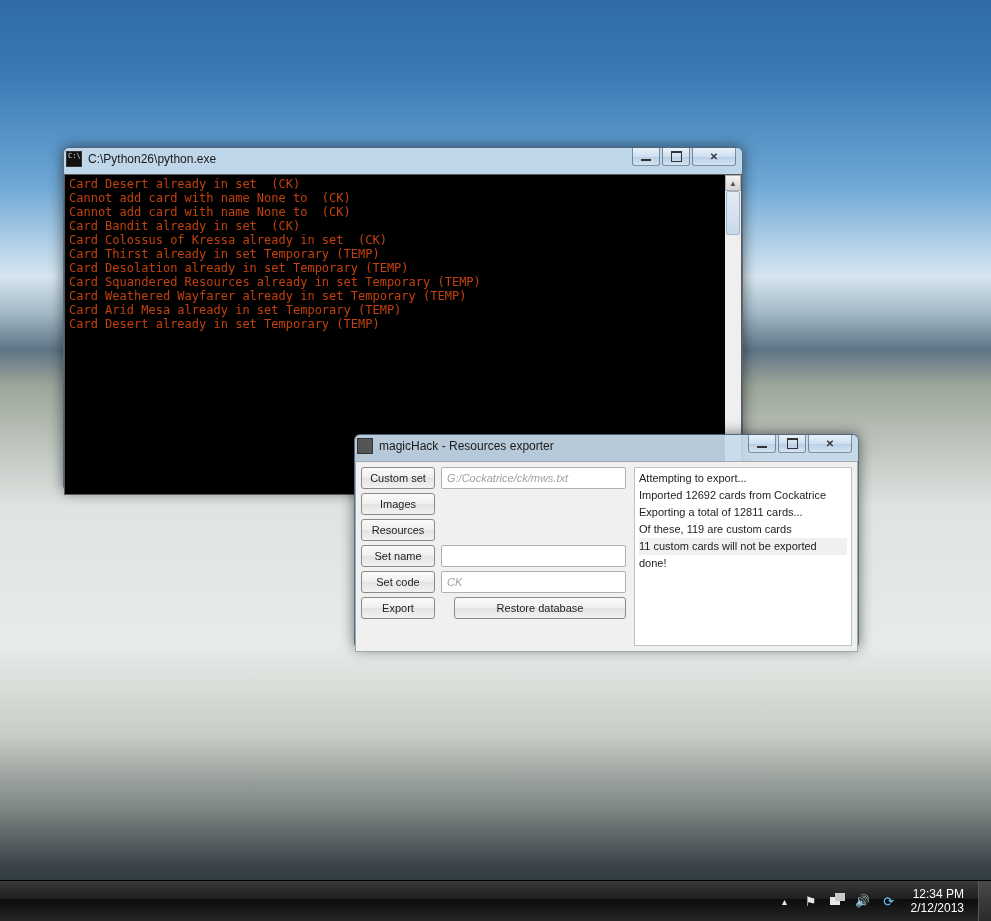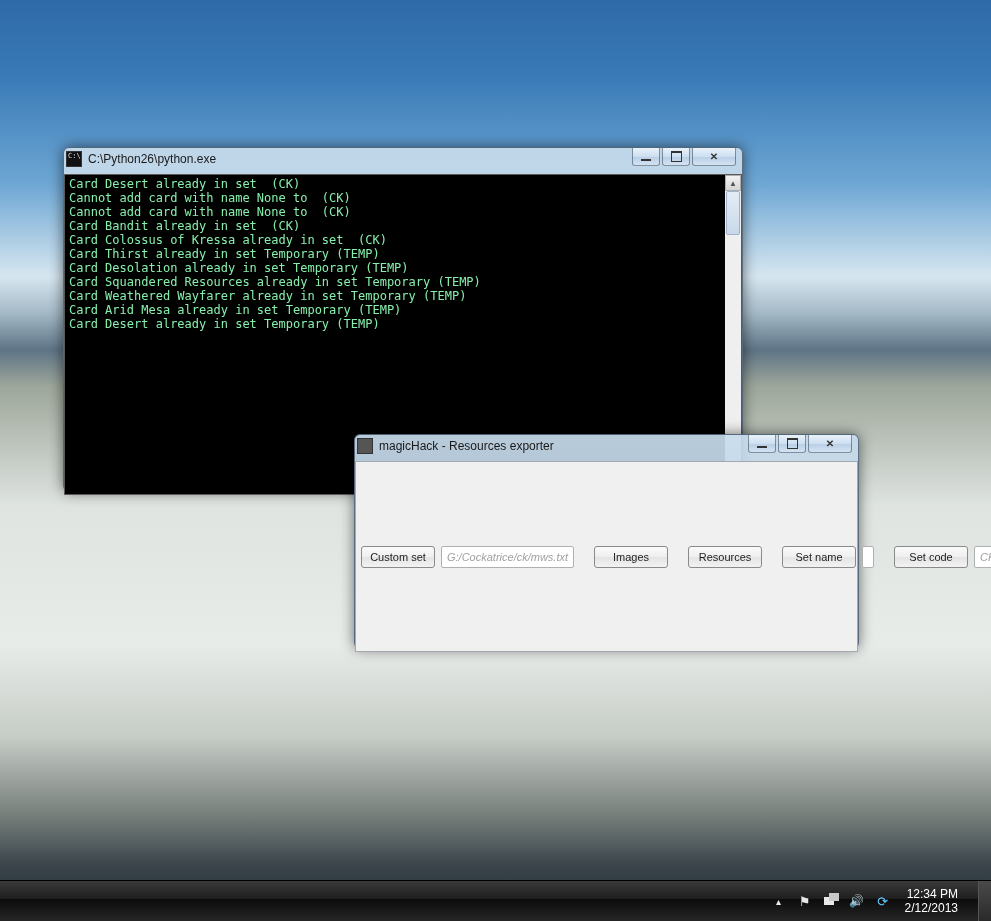--- a/index.html
+++ b/index.html
@@ -92,21 +92,21 @@
     width: 100%;
     height: calc(100% - 22px);
     display: flex;
     background: #000;
     border: 1px solid #5a5a5a;
     box-sizing: border-box;
   }
   #console-window .console-body {
     flex: 1;
     background: #000;
-    color: #86efac;
+    color: #c2410c;
     font-family: "Lucida Console", Consolas, monospace;
     font-size: 12px;
     line-height: 14px;
     padding: 2px 4px;
     white-space: pre;
     overflow: hidden;
   }
   #console-window .console-scrollbar {
     width: 16px;
     background: #e9e9e9;
@@ -142,21 +142,21 @@
     width: 100%;
     height: calc(100% - 22px);
     background: #f0f0f0;
     border: 1px solid #a0a8b0;
     box-sizing: border-box;
     padding: 5px;
     display: flex;
     font-size: 11px;
     color: #222;
   }
-  .form-col { width: 265px; display: flex; flex-direction: row; gap: 20px; }
+  .form-col { width: 265px; display: flex; flex-direction: column; gap: 4px; }
   .form-row { display: flex; gap: 6px; align-items: center; }
   .form-row .btn, .form-row .btn-wide {
     height: 22px;
     border: 1px solid #8a8a8a;
     border-radius: 3px;
     background: linear-gradient(180deg,#fafafa 0%,#efefef 49%,#e3e3e3 50%,#f2f2f2 100%);
     font-size: 11px;
     color: #222;
     display:flex;align-items:center;justify-content:center;
     box-sizing: border-box;
@@ -202,21 +202,21 @@
     display: flex;
     align-items: center;
     color: #fff;
     font-size: 12px;
   }
   .taskbar .tray {
     margin-left: auto;
     display: flex;
     align-items: center;
     gap: 10px;
-    padding-right: 14px;
+    padding-right: 8px;
   }
   .taskbar .tray .tray-icon {
     width: 16px; height: 16px;
     display:flex;align-items:center;justify-content:center;
     color:#e8e8e8; font-size:13px;
   }
   .taskbar .tray .chevron::before{content:"▴"; font-size:10px;}
   .taskbar .tray .flag::before{content:"⚑";}
   .taskbar .tray .net {
     position:relative; width:16px; height:16px;
@@ -315,20 +315,28 @@
         </div>
         <div class="form-row">
           <div class="btn">Set code</div>
           <div class="txt filled">CK</div>
         </div>
         <div class="form-row">
           <div class="btn">Export</div>
           <div class="btn-wide">Restore database</div>
         </div>
       </div>
+      <div class="log-col" id="log-col">
+          <div class="log-line">Attempting to export...</div>
+          <div class="log-line">Imported 12692 cards from Cockatrice</div>
+          <div class="log-line">Exporting a total of 12811 cards...</div>
+          <div class="log-line">Of these, 119 are custom cards</div>
+          <div class="log-line hl">11 custom cards will not be exported</div>
+          <div class="log-line">done!</div>
+        </div>
     </div>
   </div>
 
   <div class="taskbar">
     <div class="tray">
       <span class="tray-icon chevron"></span>
       <span class="tray-icon flag"></span>
       <span class="tray-icon net"></span>
       <span class="tray-icon vol"></span>
       <span class="tray-icon sync"></span>

